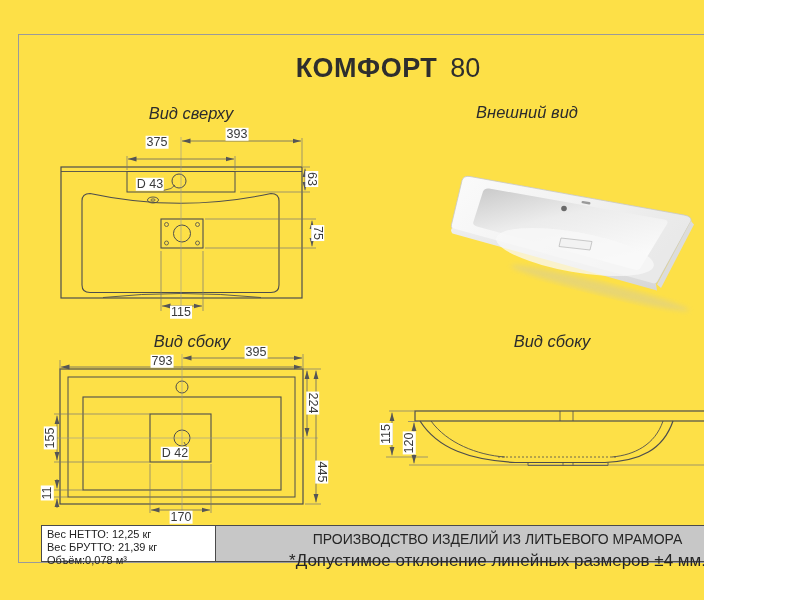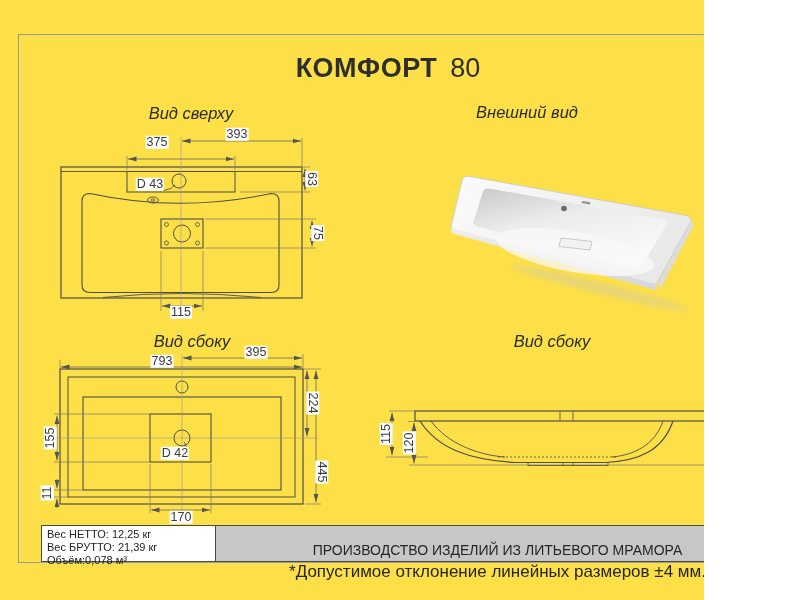--- a/index.html
+++ b/index.html
@@ -16,21 +16,21 @@
   svg.drawing{position:absolute;left:0;top:0;}
   .dim{position:absolute;font-size:12.5px;line-height:1;color:#3a3a3a;white-space:nowrap;
        background:#fff;padding:0 1px;transform:translate(-50%,-50%);}
   .dim.r90{transform:translate(-50%,-50%) rotate(90deg);}
   .dim.r270{transform:translate(-50%,-50%) rotate(-90deg);}
   .footer-box{position:absolute;box-sizing:border-box;border:1.5px solid #4a4a4a;}
   #footer-info{left:41px;top:525px;width:175px;height:37px;background:#fff;
                font-size:11px;line-height:1.17;padding:2px 0 4px 5px;color:#222;}
   #footer-prod{left:215px;top:525px;width:565px;height:37px;background:#c7c7c7;
                text-align:center;color:#262626;}
-  #footer-prod .l1{font-size:14px;margin-top:16px;}
+  #footer-prod .l1{font-size:14px;margin-top:5px;}
   #footer-prod .l2{font-size:17px;margin-top:4px;}
 </style>
 </head>
 <body>
 
 <div id="page">
   <div id="frame"></div>
 
   <div class="main-title">
     <span class="t-name">КОМФОРТ</span><span class="t-size">80</span>

